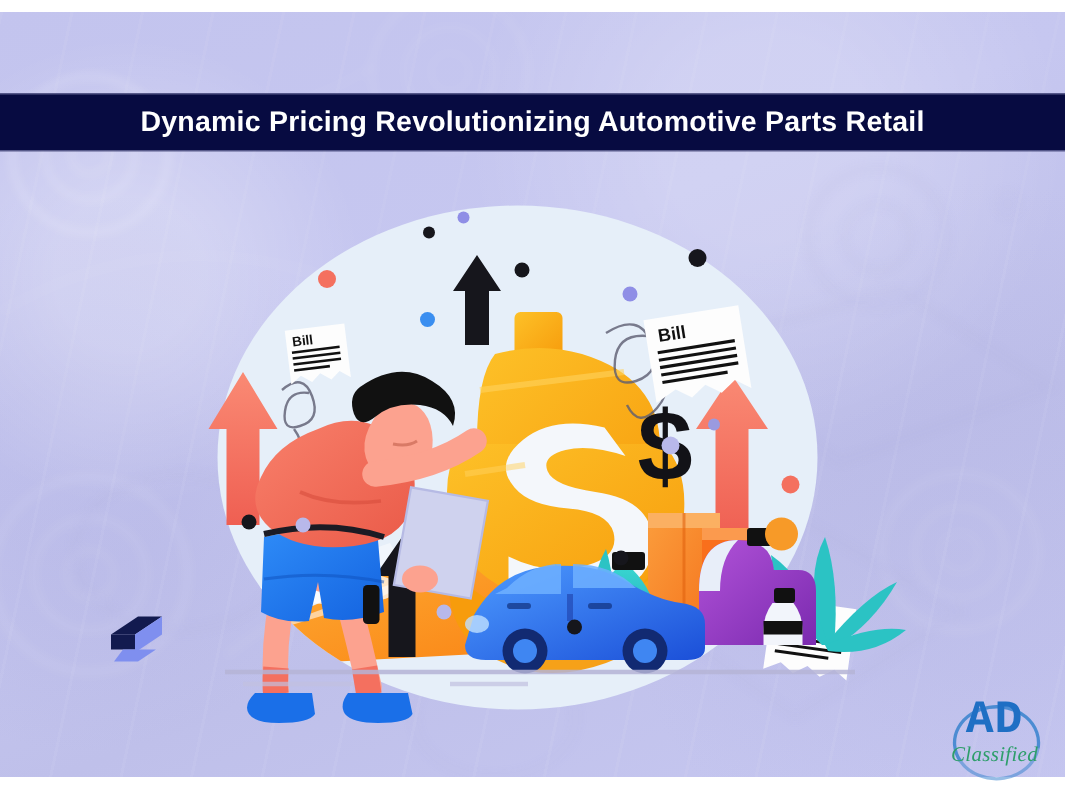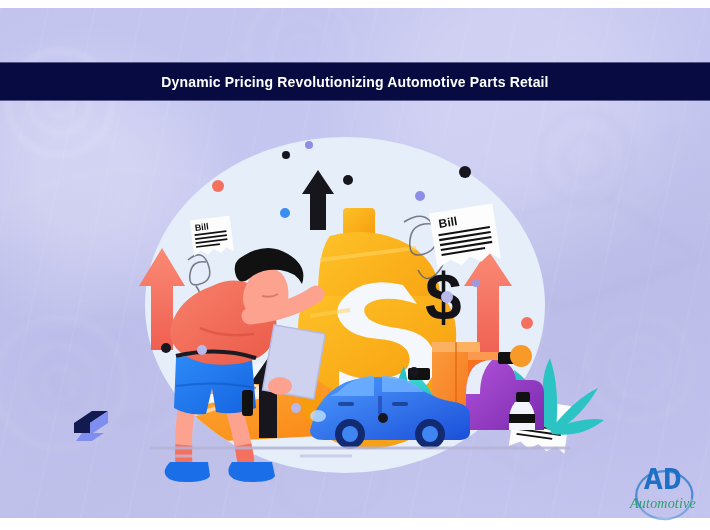--- a/index.html
+++ b/index.html
@@ -34,21 +34,21 @@
   .bot-white{position:absolute;left:0;bottom:0;width:710px;height:12px;background:#fff;}
 
   
   #titlebar{
     position:absolute;left:0;top:63px;width:710px;height:37px;
     background:#070b41;
     display:flex;align-items:center;justify-content:center;
     box-shadow:0 0 0 1px rgba(10,14,70,.6);
   }
   #titlebar .t{
-    color:#ffffff;font-size:14px;font-weight:bold;
+    color:#ffffff;font-size:19px;font-weight:bold;
     letter-spacing:.15px;white-space:nowrap;
     font-family:"Liberation Sans", sans-serif;
   }
 
   
   #art{position:absolute;left:0;top:100px;width:710px;height:418px;}
 
   
   .mark{position:absolute;left:70px;top:409px;width:44px;height:34px;}
 
@@ -371,16 +371,16 @@
     <path d="M20 14 L38 2 L38 14 L20 26 Z" fill="#7f8fef"></path>
     <path d="M12 24 L34 24 L22 32 L6 32 Z" fill="#7f8fef"></path>
   </svg>
 
   <div class="adlogo">
     <svg viewBox="0 0 80 66" style="position:absolute;left:0;top:0;width:80px;height:66px;">
       <path d="M14 46 a28 24 0 1 1 52 -8" fill="none" stroke="#3f86cf" stroke-width="2.2" opacity=".9"></path>
       <path d="M66 38 a28 24 0 0 1 -52 8" fill="none" stroke="#3f86cf" stroke-width="2.2" opacity=".55"></path>
     </svg>
     <div class="ad">AD</div>
-    <div class="cls">Automotive</div>
+    <div class="cls">Classified</div>
   </div>
 
 </div>
 
 </body></html>

